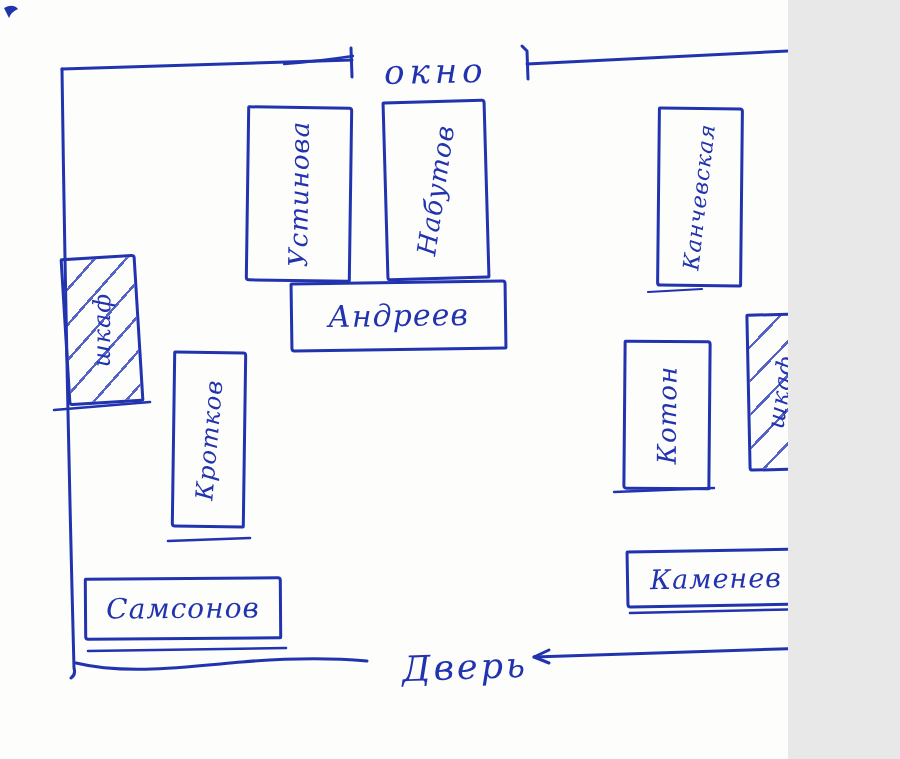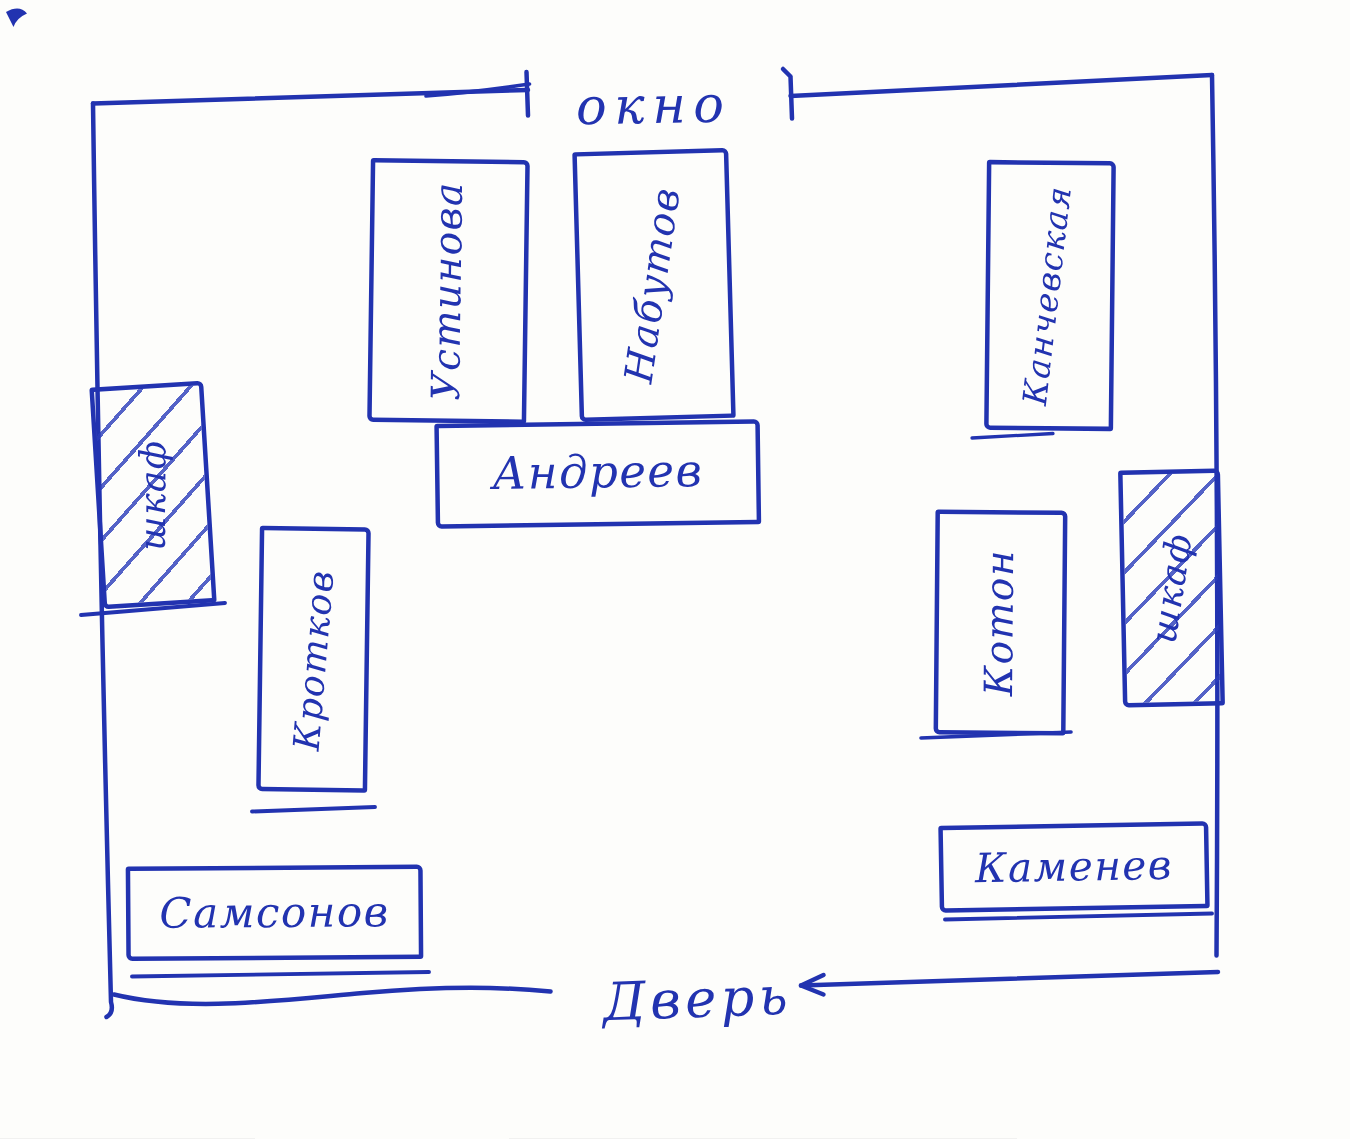--- a/index.html
+++ b/index.html
@@ -1,18 +1,18 @@
 <!DOCTYPE html>
 <html><head>
 <meta charset="utf-8">
 <style>
   html,body{margin:0;padding:0;background:#e8e8e8;}
   .sheet{
     position:relative;
-    width:900px;height:759px;
+    width:788px;height:759px;
     background:#fdfdfb;
     overflow:hidden;
     font-family:"DejaVu Serif", serif;
     color:#2233b0;
   }
   svg.ink-layer{position:absolute;left:0;top:0;width:900px;height:759px;pointer-events:none;}
 
   .box{
     position:absolute;
     border:3px solid #2233b0;

